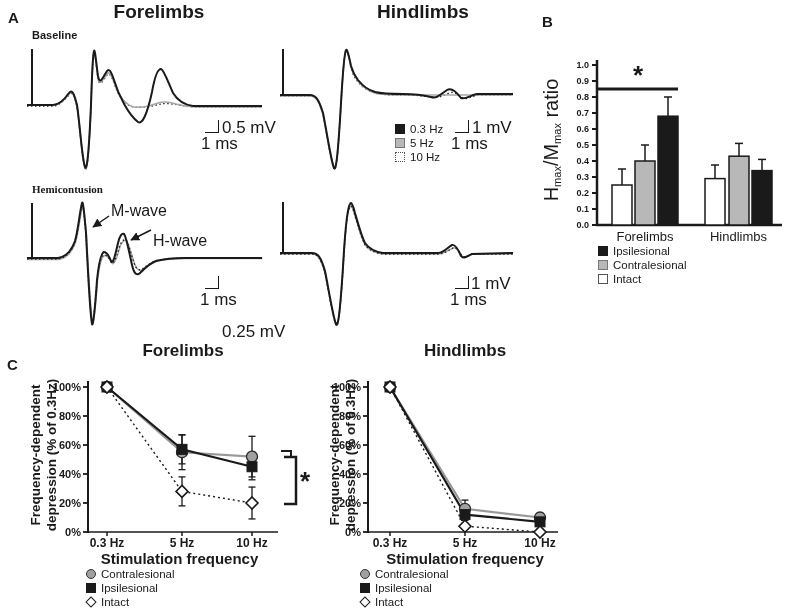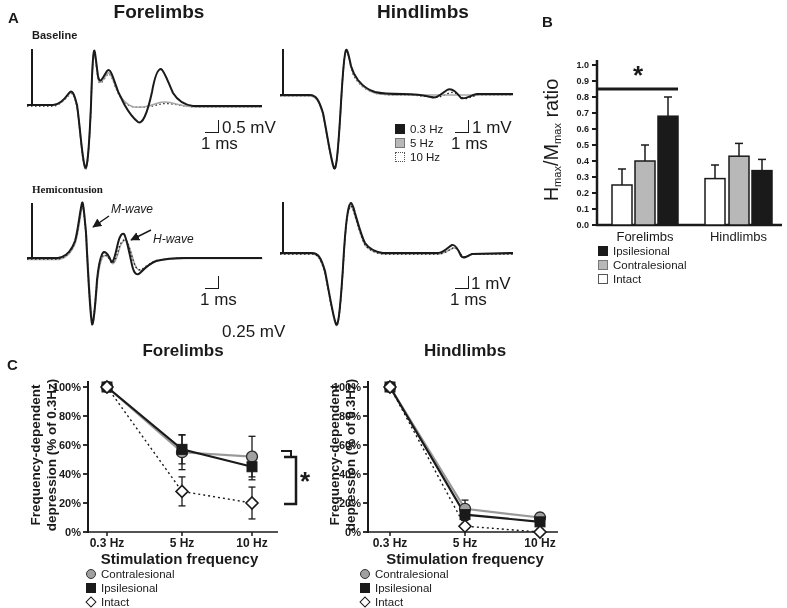--- a/index.html
+++ b/index.html
@@ -4,21 +4,21 @@
 <style>
   html,body{margin:0;padding:0;background:#fff;}
   .fig{position:relative;width:787px;height:608px;background:#ffffff;overflow:hidden;
        font-family:"Liberation Sans",sans-serif;color:#1a1a1a;}
   .abs{position:absolute;}
   .panel-label{font-size:15px;font-weight:bold;}
   .col-title{font-size:19px;font-weight:bold;transform:translateX(-50%);white-space:nowrap;}
   .row-label{font-size:11px;font-weight:bold;white-space:nowrap;}
   .c-title{font-size:17px;font-weight:bold;transform:translateX(-50%);white-space:nowrap;}
   .small-lab{font-size:17px;white-space:nowrap;}
-  .wave-lab{font-size:12px;white-space:nowrap;font-style:italic;}
+  .wave-lab{font-size:16px;white-space:nowrap;}
   .scalebar{border-right:1.5px solid #1a1a1a;border-bottom:1.5px solid #1a1a1a;}
   .legend-row{display:flex;align-items:center;gap:5px;height:14px;}
   .legend-row .txt{font-size:11.5px;white-space:nowrap;}
   .sw{width:10px;height:10px;box-sizing:border-box;flex:0 0 auto;}
   .sw-black{background:#1a1a1a;border:1px solid #1a1a1a;}
   .sw-gray{background:#b8b8b8;border:1px solid #777;}
   .sw-dotted{background:#fff;border:1px dotted #555;}
   .sw-white{background:#fff;border:1px solid #555;}
   .mk{width:10px;height:10px;box-sizing:border-box;flex:0 0 auto;}
   .mk-circle{border-radius:50%;background:#a0a0a0;border:1.5px solid #333;}

